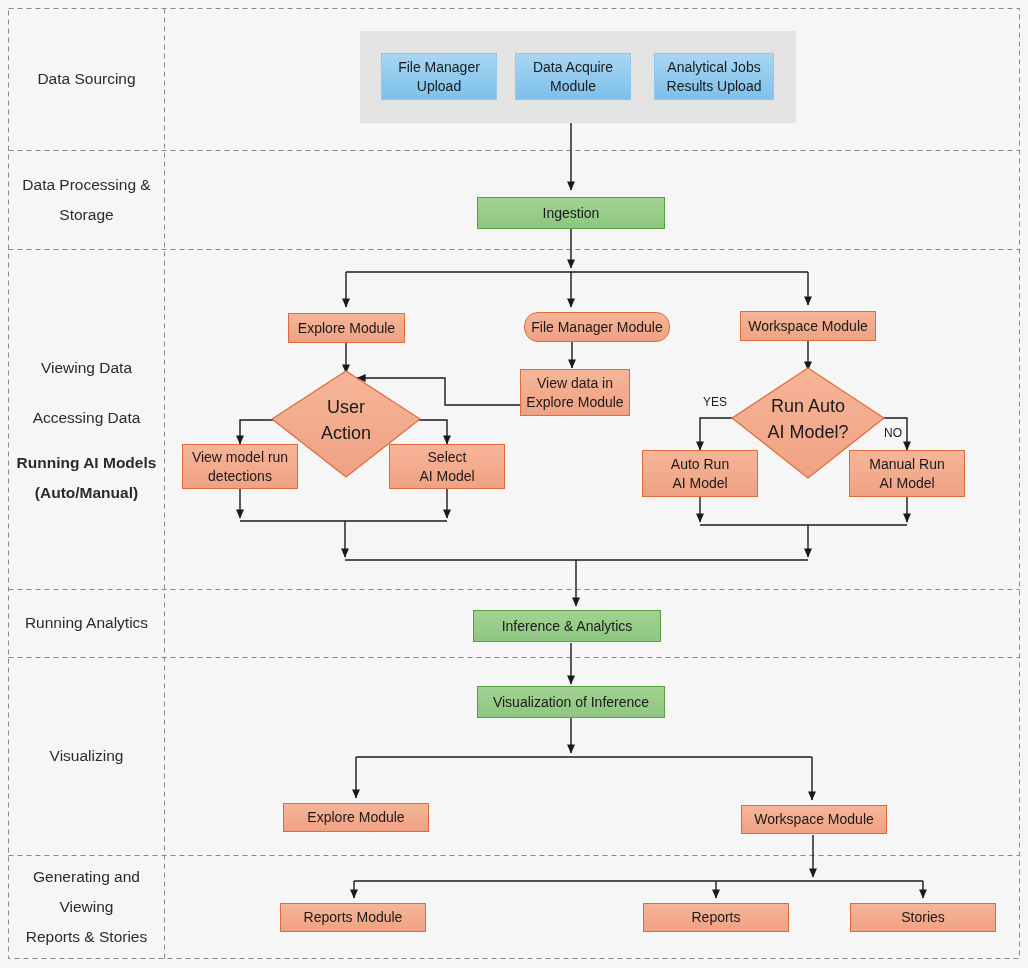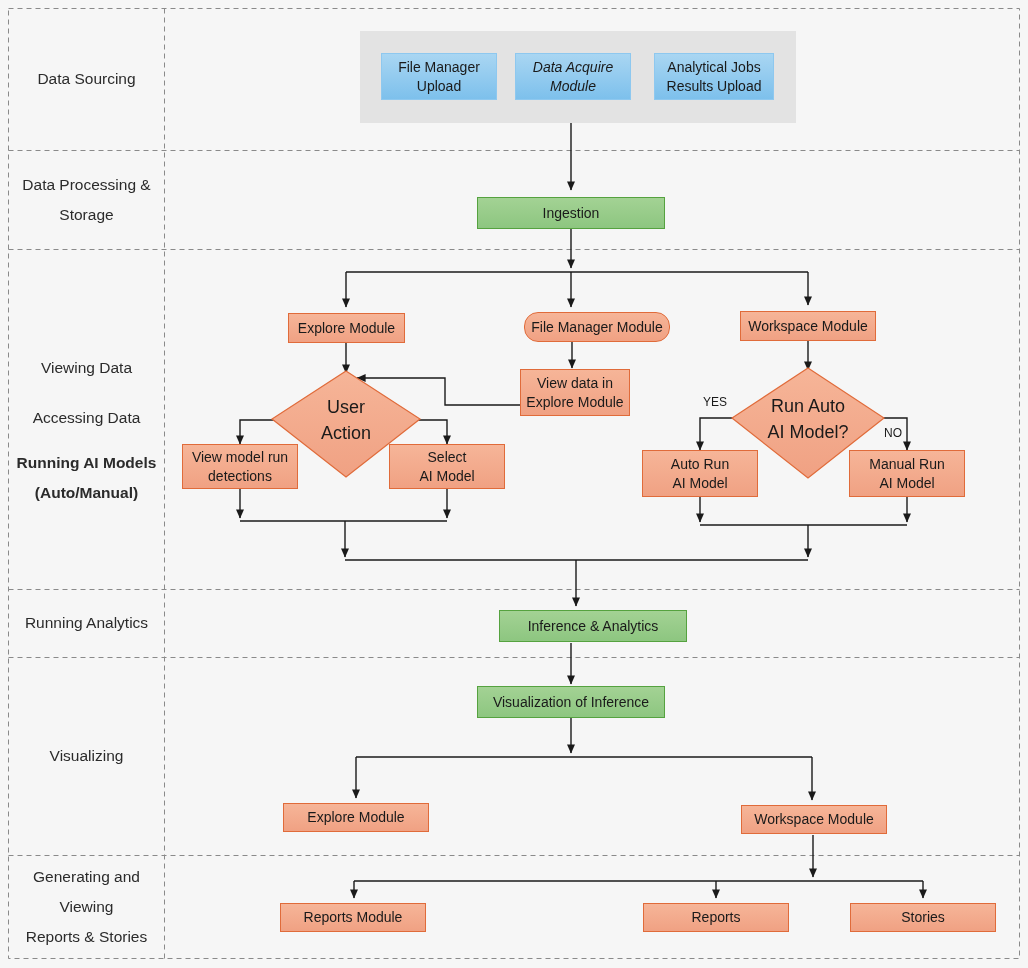--- a/index.html
+++ b/index.html
@@ -194,21 +194,21 @@
         <stop offset="100%" stop-color="#f0a183"></stop>
       </linearGradient>
     </defs>
     <polygon points="346,371 420,419 346,477 272,419" fill="url(#orangeGrad)" stroke="#e06b3a" stroke-width="1.2"></polygon>
     <polygon points="808,368 884,418 808,478 732,418" fill="url(#orangeGrad)" stroke="#e06b3a" stroke-width="1.2"></polygon>
   </svg>
 
   <div class="node blue" style="left:381px; top:53px; width:116px; height:47px;">File Manager
 Upload</div>
 
-  <div class="node blue" style="left:515px; top:53px; width:116px; height:47px;font-style:italic;">Data Acquire
+  <div class="node blue" style="left:515px; top:53px; width:116px; height:47px;">Data Acquire
 Module</div>
 
   <div class="node blue" style="left:654px; top:53px; width:120px; height:47px;">Analytical Jobs
 Results Upload</div>
 
   <div class="node green" style="left:477px; top:197px; width:188px; height:32px;">Ingestion</div>
 
   <div class="node orange" style="left:288px; top:313px; width:117px; height:30px;">Explore Module</div>
 
   <div class="node orange" style="left:524px; top:312px; width:146px; height:30px;border-radius:14px;">File Manager Module</div>
@@ -233,21 +233,21 @@
   <div class="diamond-label" style="left:296px; top:395px; width:100px; height:50px;">User
 Action</div>
 
   <div class="diamond-label" style="left:758px; top:394px; width:100px; height:50px;">Run Auto
 AI Model?</div>
 
   <div class="edge-label" style="left:703px; top:395px;">YES</div>
 
   <div class="edge-label" style="left:884px; top:426px;">NO</div>
 
-  <div class="node green" style="left:499px; top:610px; width:188px; height:32px;">Inference &amp; Analytics</div>
+  <div class="node green" style="left:473px; top:610px; width:188px; height:32px;">Inference &amp; Analytics</div>
 
   <div class="node green" style="left:477px; top:686px; width:188px; height:32px;">Visualization of Inference</div>
 
   <div class="node orange" style="left:283px; top:803px; width:146px; height:29px;">Explore Module</div>
 
   <div class="node orange" style="left:741px; top:805px; width:146px; height:29px;">Workspace Module</div>
 
   <div class="node orange" style="left:280px; top:903px; width:146px; height:29px;">Reports Module</div>
 
   <div class="node orange" style="left:643px; top:903px; width:146px; height:29px;">Reports</div>

